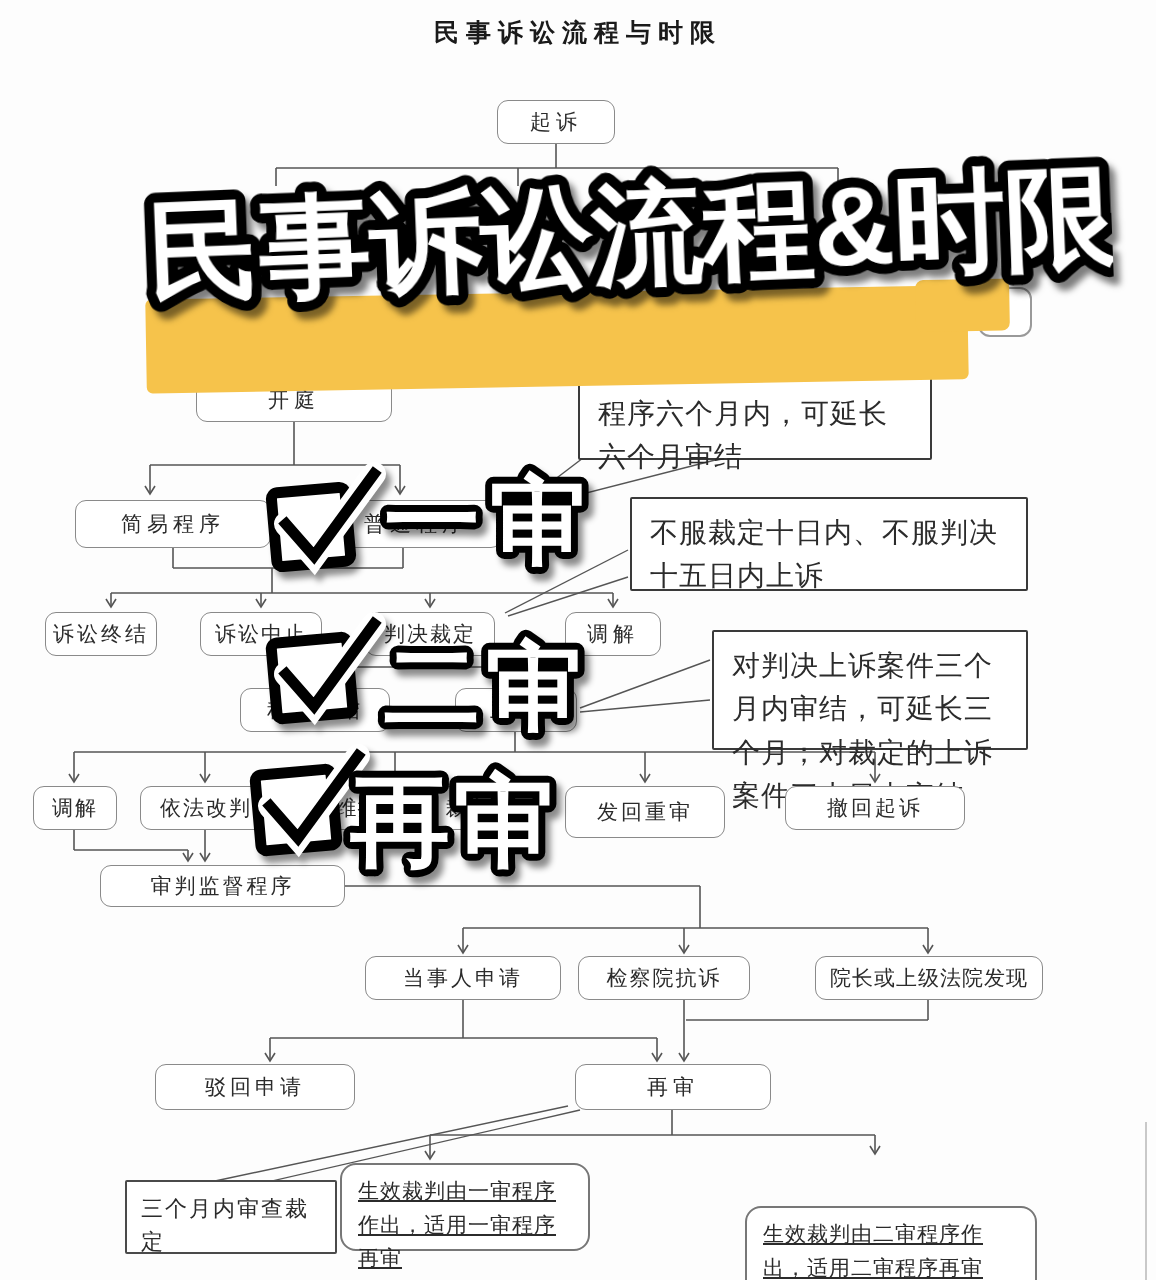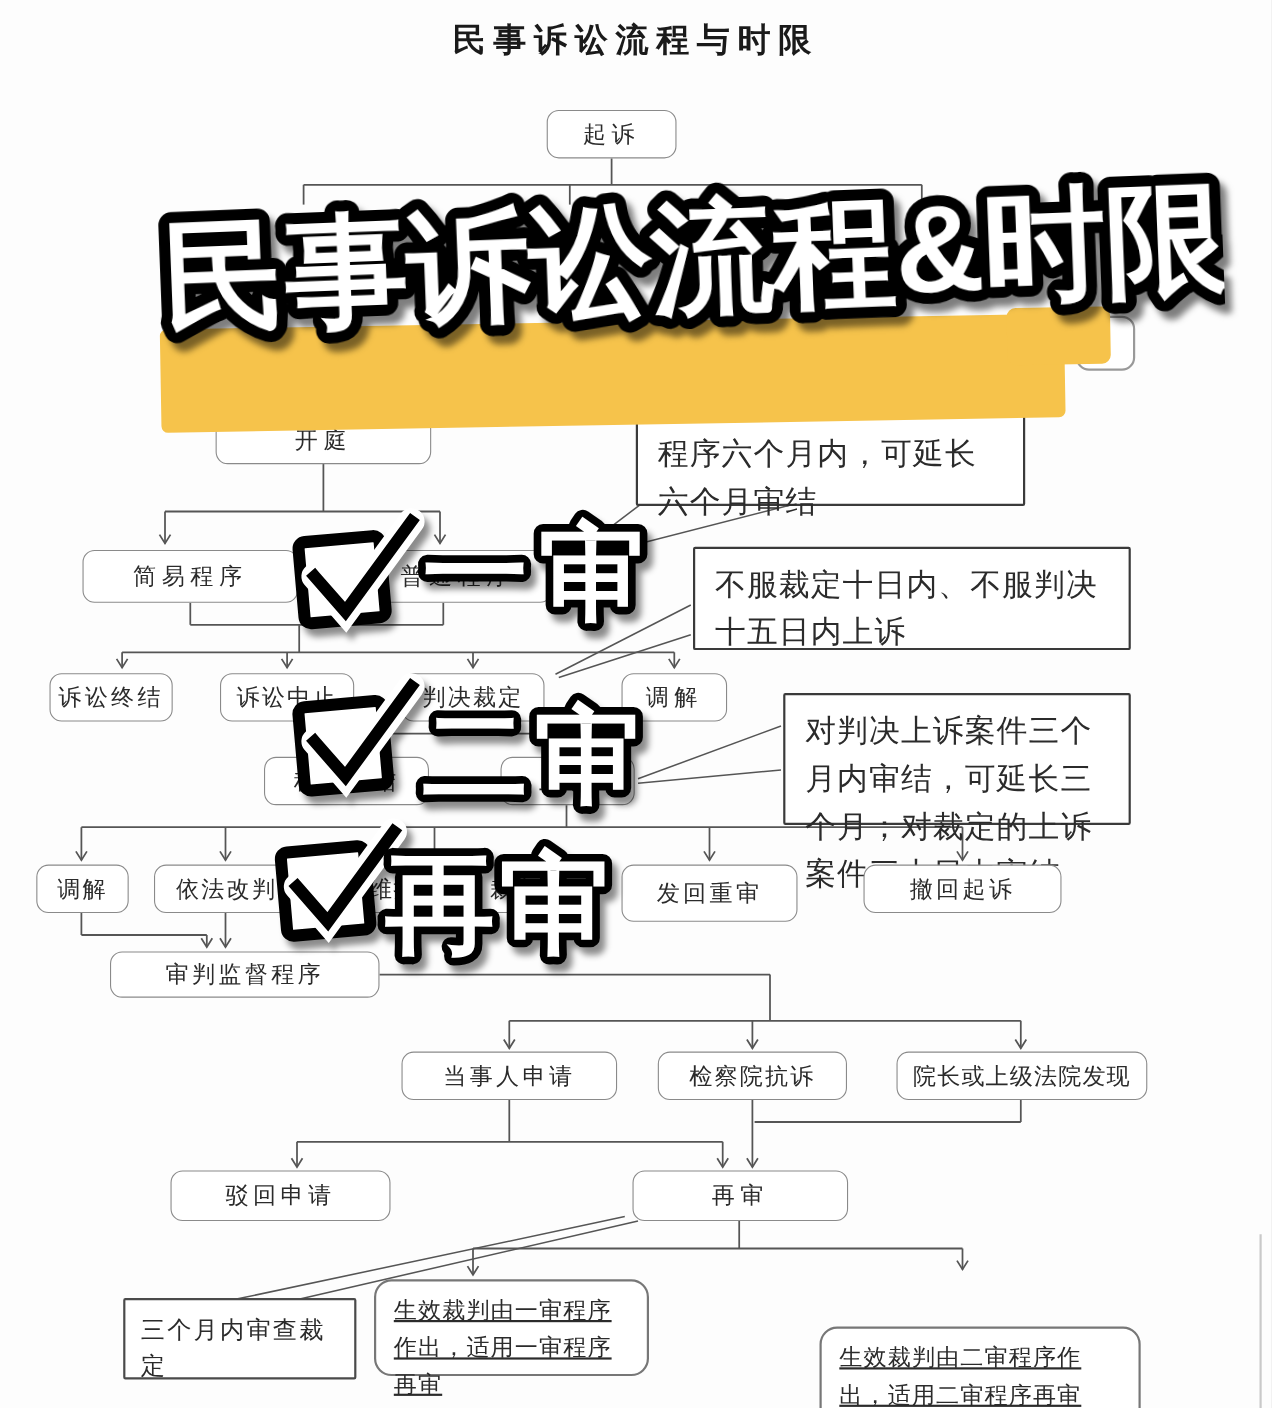--- a/index.html
+++ b/index.html
@@ -3,37 +3,37 @@
 <meta charset="utf-8">
 <style>
   html,body{margin:0;padding:0;background:#e9e9e9;}
   #canvas{
     position:relative;width:1156px;height:1280px;margin:0 auto;
     background:#fdfdfd;overflow:hidden;
     font-family:"Liberation Serif", serif;
   }
   #page-heading{
     position:absolute;left:0;top:16px;width:1156px;text-align:center;
-    font-size:30px;font-weight:bold;letter-spacing:7px;color:#1a1a1a;z-index:2;
+    font-size:25px;font-weight:bold;letter-spacing:7px;color:#1a1a1a;z-index:2;
   }
   .node{
     position:absolute;display:flex;align-items:center;justify-content:center;
     box-sizing:border-box;background:#fff;border:1.6px solid #8a8a8a;border-radius:11px;
     font-size:21px;line-height:1.35;color:#2b2b2b;letter-spacing:5px;z-index:2;
     text-align:center;
   }
   .ann{
     position:absolute;box-sizing:border-box;background:#fff;border:2px solid #3a3a3a;
     border-radius:2px;font-size:28px;line-height:1.55;color:#2b2b2b;letter-spacing:1px;
     text-align:left;padding:12px 18px;z-index:2;word-break:break-all;
   }
   .sharp{
     position:absolute;box-sizing:border-box;background:#fff;border:2.5px solid #4a4a4a;
     border-radius:2px;font-size:22px;line-height:1.5;color:#2b2b2b;letter-spacing:2px;
-    text-align:left;padding:10px 14px;z-index:2;word-break:break-all;
+    text-align:left;padding:10px 14px;z-index:2;word-break:break-all;margin-left:13px;
   }
   .soft{
     position:absolute;box-sizing:border-box;background:#fff;border:2px solid #777;
     border-radius:16px;font-size:21px;line-height:1.6;color:#2b2b2b;letter-spacing:1px;
     text-align:left;padding:10px 16px;z-index:2;word-break:break-all;text-decoration:underline;
   }
   #wires{position:absolute;left:0;top:0;z-index:1;}
   .bigshadow{filter:drop-shadow(6px 8px 3px rgba(0,0,0,0.5));}
   .chkshadow{filter:drop-shadow(5px 7px 3px rgba(0,0,0,0.45));}
   svg text{font-family:"Liberation Sans", sans-serif;font-weight:bold;}
@@ -149,21 +149,21 @@
 
   <div class="node" style="left:33px;top:786px;width:84px;height:44px;letter-spacing:2px">调解</div>
   <div class="node" style="left:140px;top:786px;width:132px;height:44px;letter-spacing:2px">依法改判</div>
   <div class="node" style="left:290px;top:786px;width:245px;height:44px;letter-spacing:1px">维持原判、裁定</div>
   <div class="node" style="left:565px;top:786px;width:160px;height:52px;letter-spacing:3px">发回重审</div>
   <div class="node" style="left:785px;top:786px;width:180px;height:44px;letter-spacing:3px">撤回起诉</div>
 
   <div class="node" style="left:100px;top:865px;width:245px;height:42px;letter-spacing:3px">审判监督程序</div>
 
   <div class="node" style="left:365px;top:956px;width:196px;height:44px;letter-spacing:3px">当事人申请</div>
-  <div class="node" style="left:598px;top:956px;width:172px;height:44px;letter-spacing:2px">检察院抗诉</div>
+  <div class="node" style="left:578px;top:956px;width:172px;height:44px;letter-spacing:2px">检察院抗诉</div>
   <div class="node" style="left:815px;top:956px;width:228px;height:44px;letter-spacing:1px">院长或上级法院发现</div>
 
   <div class="node" style="left:155px;top:1064px;width:200px;height:46px;letter-spacing:4px">驳回申请</div>
   <div class="node" style="left:575px;top:1064px;width:196px;height:46px">再审</div>
 
   <div class="sharp" style="left:112px;top:1180px;width:212px;height:74px">三个月内审查裁定</div>
   <div class="soft" style="left:340px;top:1163px;width:250px;height:88px">生效裁判由一审程序作出，适用一审程序再审</div>
   <div class="soft" style="left:745px;top:1206px;width:292px;height:90px">生效裁判由二审程序作出，适用二审程序再审</div>
 
   <div style="position:absolute;left:978px;top:287px;width:50px;height:46px;border:2px solid #999;border-radius:12px;background:#fff;z-index:3"></div>

